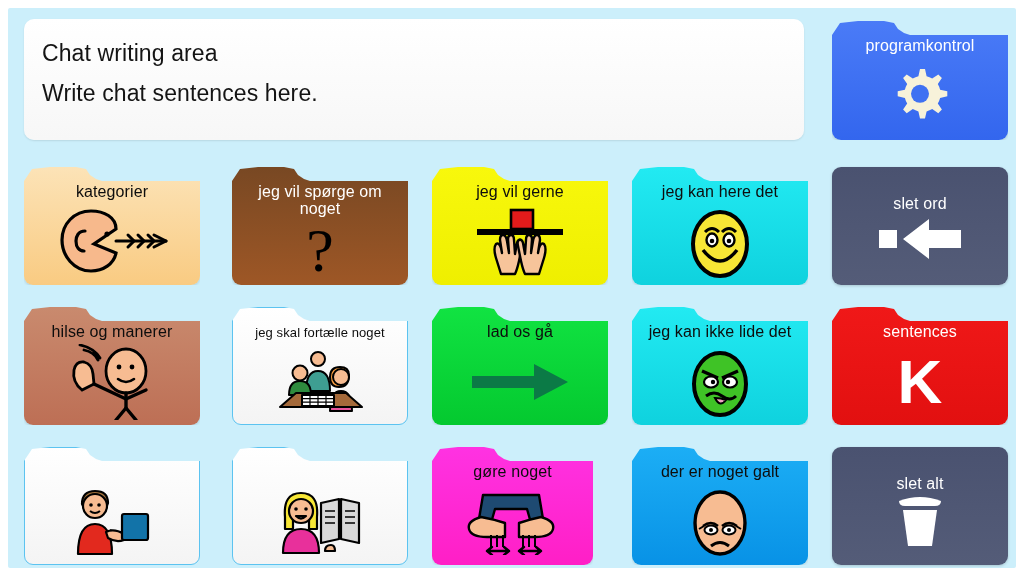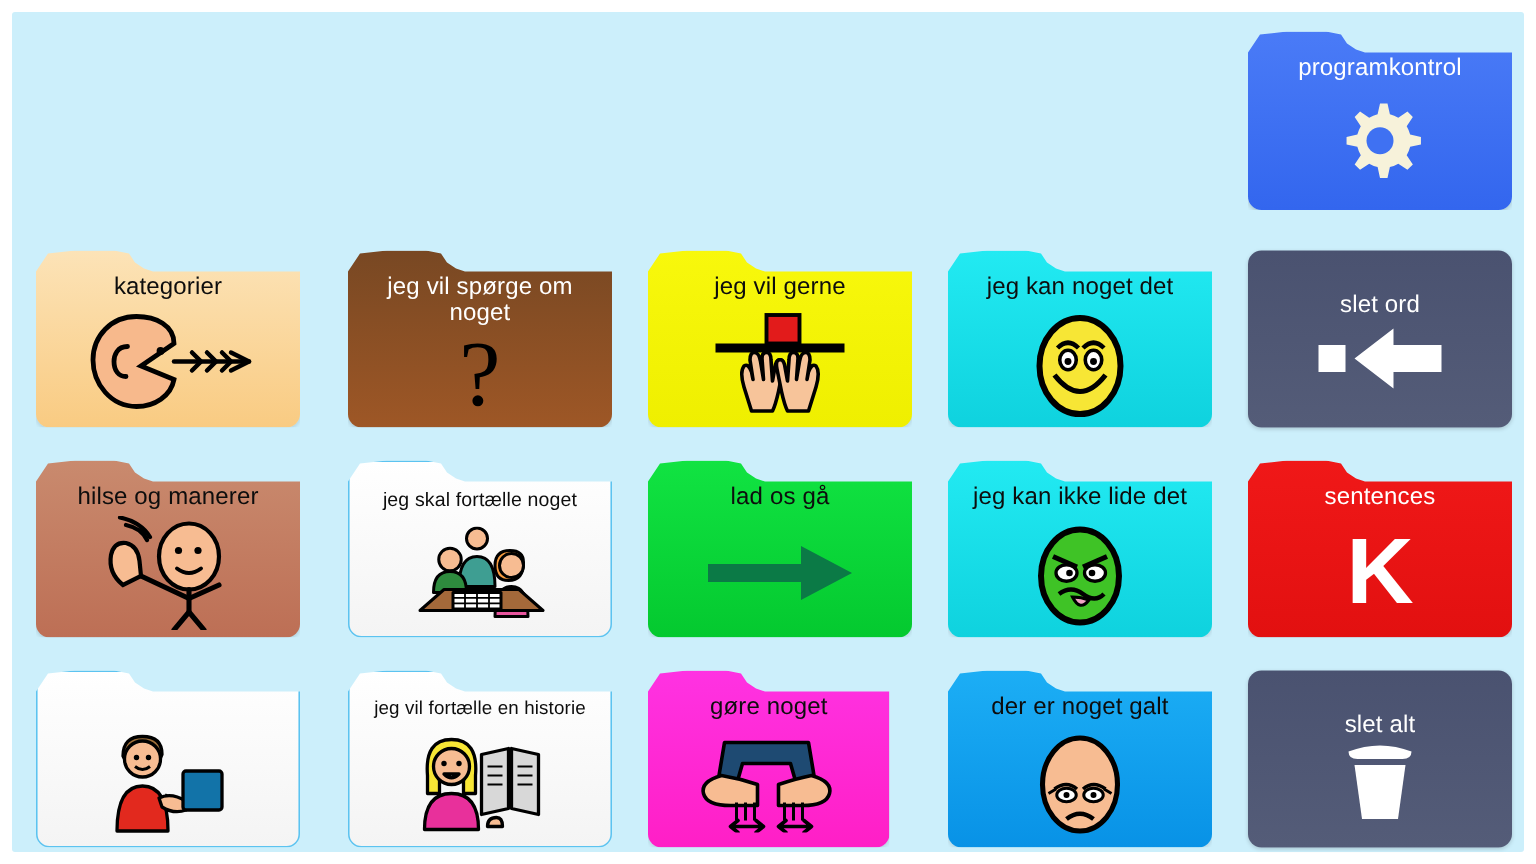--- a/index.html
+++ b/index.html
@@ -87,20 +87,24 @@
     background: linear-gradient(180deg,#ffffff 0%,#f4f4f4 100%);
     border: 1.5px solid #5CC3F0;
     padding-left: 16px;
   }
 </style>
 </head>
 <body>
 
 <div id="app">
 
+  <div id="chat-area">
+    <div class="line">Chat writing area</div>
+    <div class="line">Write chat sentences here.</div>
+  </div>
 
   <div class="card folder" id="c-programkontrol" style="left:824px; top:13px; width:176px; height:119px;
               background:linear-gradient(180deg,#4A7BF7 0%,#3366EE 100%);
               box-shadow:0 1px 3px rgba(0,0,0,.18);">
     <div class="card-label lbl-light">programkontrol</div>
     <div class="card-art">
       <svg width="64" height="64" viewBox="0 0 64 64" aria-hidden="true">
         <g fill="#F7F2DA">
           <path d="M32 4 l5 0 1.6 7.2 a21 21 0 0 1 5.6 2.3 l6.1-4.1 3.6 3.6 -4.1 6.1 a21 21 0 0 1 2.3 5.6 l7.2 1.6 0 5 -7.2 1.6 a21 21 0 0 1-2.3 5.6 l4.1 6.1 -3.6 3.6 -6.1-4.1 a21 21 0 0 1-5.6 2.3 L37 53.6 l-5 0 -1.6-7.2 a21 21 0 0 1-5.6-2.3 l-6.1 4.1 -3.6-3.6 4.1-6.1 a21 21 0 0 1-2.3-5.6 L9.7 31.3 l0-5 7.2-1.6 a21 21 0 0 1 2.3-5.6 l-4.1-6.1 3.6-3.6 6.1 4.1 a21 21 0 0 1 5.6-2.3 z"></path>
         </g>
@@ -184,21 +188,21 @@
           <path d="M74 66 L79 50 Q82 40 79 36 Q76 34 74 40 L73 45 L75 32 Q75 27 72 27 Q69 27 68 33 L66 45 L67 31
                    Q67 27 64 27 Q61 27 61 32 L60 46 L58 35 Q57 31 54 32 Q52 33 53 38 L56 53 Q58 62 60 66 Z"></path>
         </g>
       </svg>
     </div>
   </div>
 
   <div class="card folder" style="left:624px; top:159px; width:176px; height:118px;
           background:linear-gradient(180deg,#22EAF2 0%,#0FD2DE 100%);
           box-shadow:0 1px 3px rgba(0,0,0,.14);">
-    <div class="card-label lbl-dark">jeg kan noget det</div>
+    <div class="card-label lbl-dark">jeg kan here det</div>
     <div class="card-art">
       <svg width="62" height="72" viewBox="0 0 62 72" aria-hidden="true">
         <ellipse cx="31" cy="38" rx="27" ry="32" fill="#F7E635" stroke="#000" stroke-width="4"></ellipse>
         <path d="M16 26 Q23 19 30 26" fill="none" stroke="#000" stroke-width="3"></path>
         <path d="M33 26 Q40 19 47 26" fill="none" stroke="#000" stroke-width="3"></path>
         <ellipse cx="23" cy="34" rx="5.5" ry="6.5" fill="#fff" stroke="#000" stroke-width="2.4"></ellipse>
         <ellipse cx="40" cy="34" rx="5.5" ry="6.5" fill="#fff" stroke="#000" stroke-width="2.4"></ellipse>
         <circle cx="23" cy="35" r="2.3" fill="#000"></circle>
         <circle cx="40" cy="35" r="2.3" fill="#000"></circle>
         <path d="M14 44 Q31 66 48 44" fill="none" stroke="#000" stroke-width="3.4"></path>
@@ -293,21 +297,20 @@
           <path d="M6 66 Q6 36 23 36 Q40 36 40 66 Z" fill="#E2291E"></path>
           <path d="M38 42 L56 50" stroke-width="2.2" fill="none"></path>
           <path d="M34 44 Q42 40 52 46 Q56 49 52 52 Q44 55 36 50 Z" fill="#F7BC92"></path>
           <rect x="50" y="26" width="26" height="26" rx="2" fill="#1273A8"></rect>
         </g>
       </svg>
     </div>
   </div>
 
   <div class="card folder white-card" style="left:224px; top:439px; width:176px; height:118px;">
-    <div class="card-label lbl-dark" style="font-size:12.5px;">jeg vil fortælle en historie</div>
     <div class="card-art">
       <svg width="86" height="66" viewBox="0 0 86 66" aria-hidden="true">
         <g stroke="#000" stroke-width="2.2" stroke-linejoin="round">
           <path d="M8 28 Q6 4 24 4 Q42 4 40 28 L40 40 L32 40 L32 20 L16 20 L16 40 L8 40 Z" fill="#F7E635"></path>
           <circle cx="24" cy="22" r="12" fill="#F7BC92"></circle>
           <circle cx="19" cy="20" r="1.8" fill="#000" stroke="none"></circle>
           <circle cx="29" cy="20" r="1.8" fill="#000" stroke="none"></circle>
           <path d="M19 27 Q24 32 29 27 Z" fill="#fff"></path>
           <path d="M6 64 Q6 40 24 40 Q42 40 42 64 Z" fill="#E8309B"></path>
 

